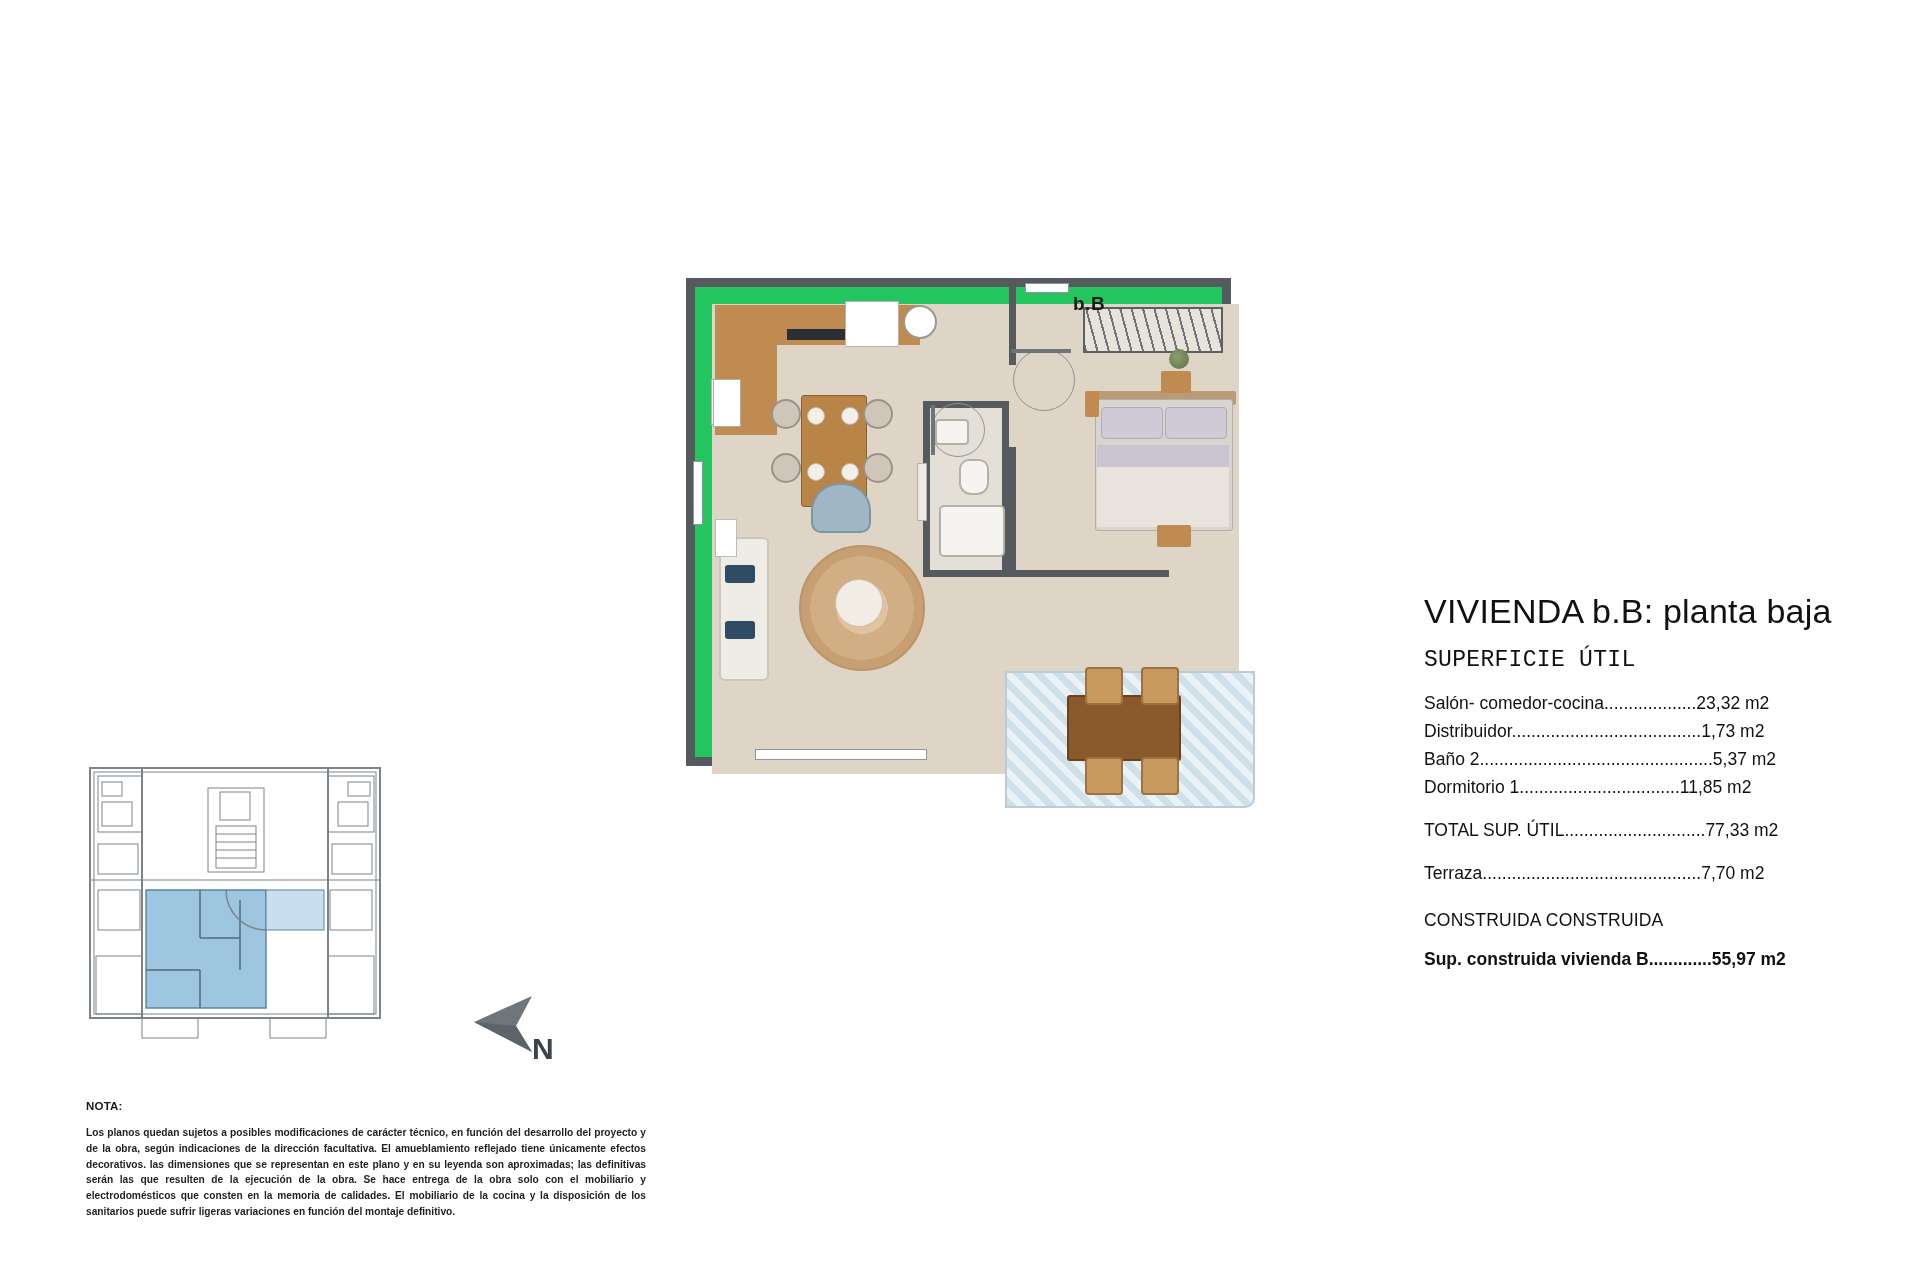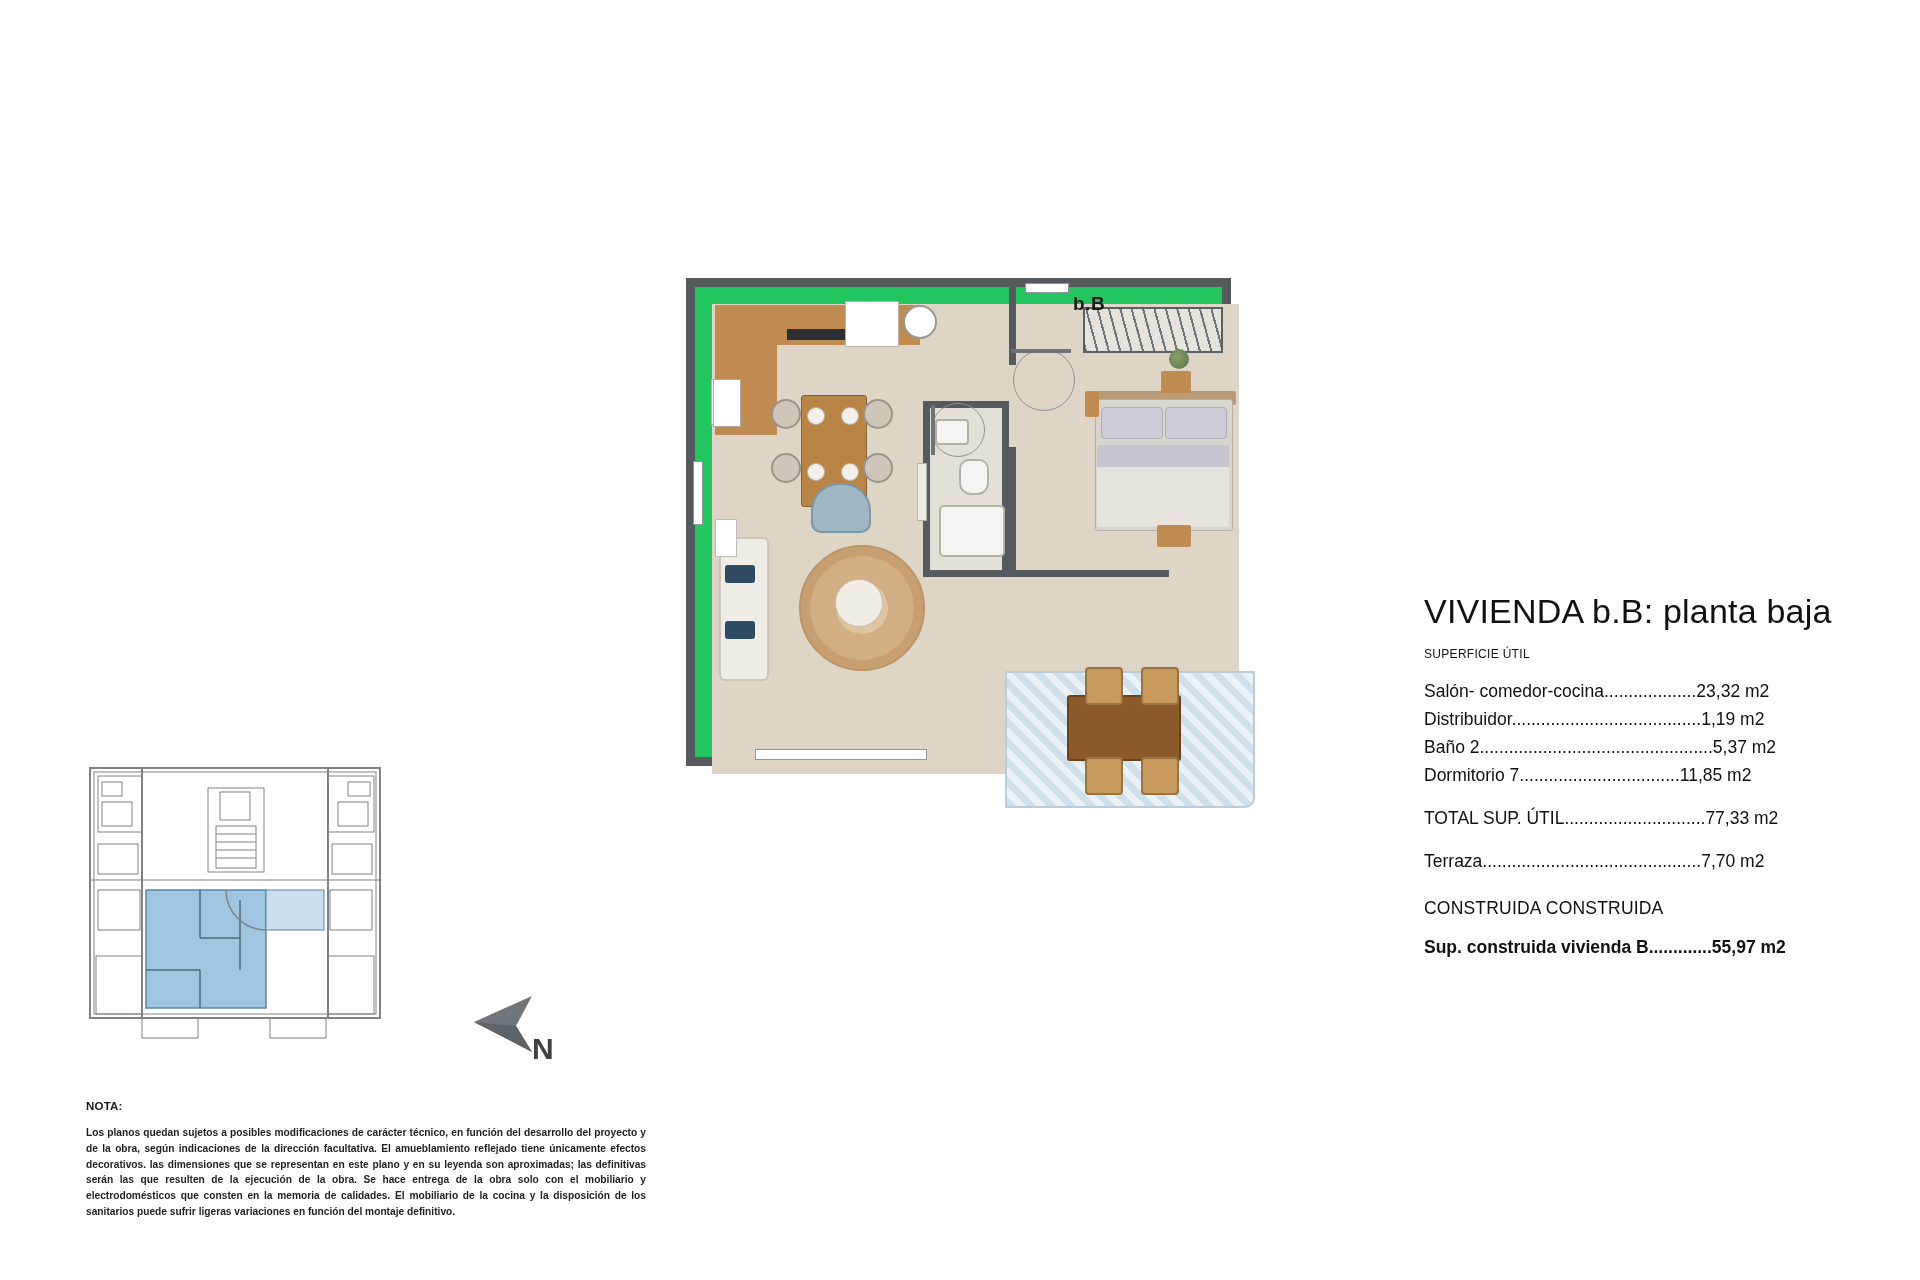--- a/index.html
+++ b/index.html
@@ -368,24 +368,25 @@
   }
   #legend .title {
     font-size: 34px;
     font-weight: 400;
     letter-spacing: 0.2px;
     color: #111;
     margin: 0 0 6px 0;
     white-space: nowrap;
   }
   #legend .subtitle {
-    font-size: 12px;
+    font-size: 23px;
     letter-spacing: 0.3px;
     color: #111;
     margin: 16px 0 20px 0;
+    font-family: Liberation Mono, monospace;
   }
   #legend .row {
     font-size: 17.5px;
     color: #111;
     margin-bottom: 7px;
     white-space: nowrap;
   }
   #legend .row.gap-top { margin-top: 22px; }
   #legend .section {
     font-size: 17.5px;
@@ -527,27 +528,27 @@
 </div>
 
 <div id="legend">
   <div class="title">VIVIENDA b.B: planta baja</div>
   <div class="subtitle">SUPERFICIE ÚTIL</div>
 
   <div class="row">
     <span>Salón- comedor-cocina</span><span>...................</span><span>23,32 m2</span>
   </div>
   <div class="row">
-    <span>Distribuidor</span><span>.......................................</span><span>1,19 m2</span>
+    <span>Distribuidor</span><span>.......................................</span><span>1,73 m2</span>
   </div>
   <div class="row">
     <span>Baño 2</span><span>................................................</span><span>5,37 m2</span>
   </div>
   <div class="row">
-    <span>Dormitorio 7</span><span>.................................</span><span>11,85 m2</span>
+    <span>Dormitorio 1</span><span>.................................</span><span>11,85 m2</span>
   </div>
 
   <div class="row gap-top">
     <span>TOTAL SUP. ÚTIL</span><span>.............................</span><span>77,33 m2</span>
   </div>
 
   <div class="row gap-top">
     <span>Terraza</span><span>.............................................</span><span>7,70 m2</span>
   </div>
 

